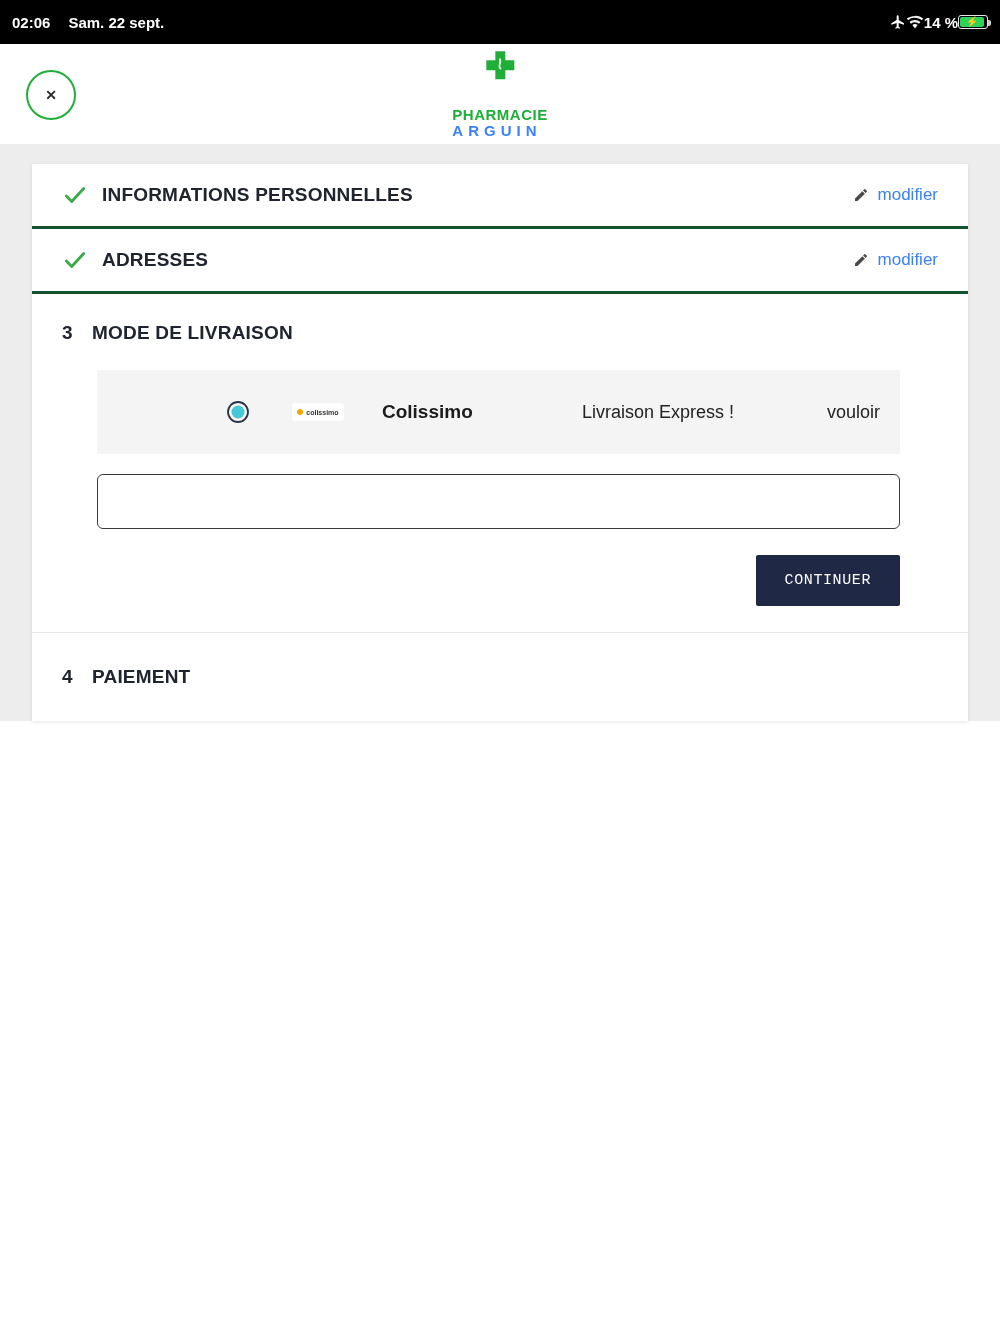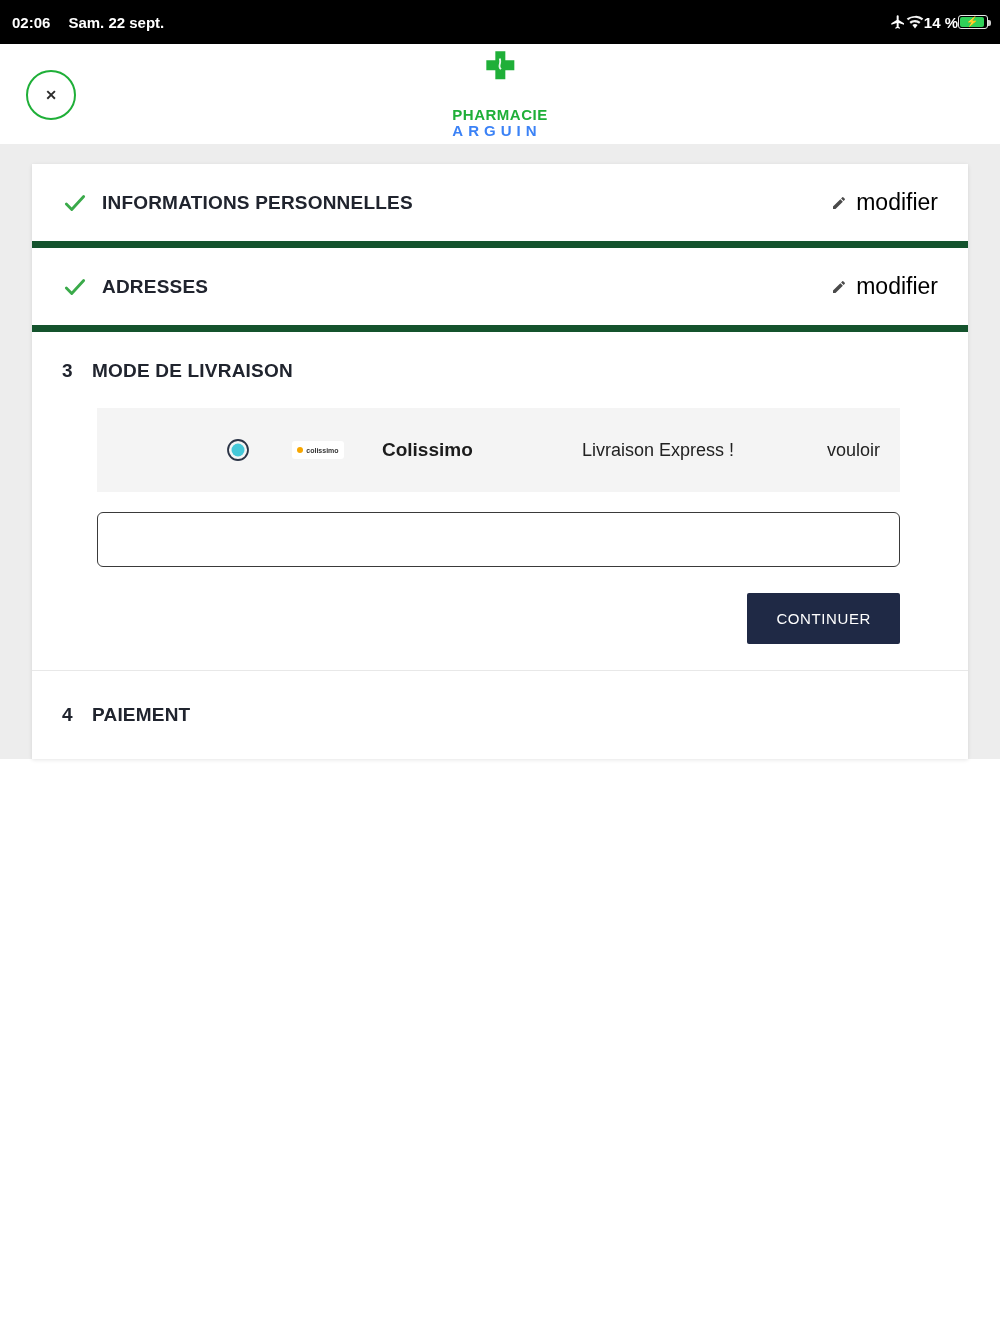--- a/index.html
+++ b/index.html
@@ -45,29 +45,29 @@
   .logo-text { display: flex; flex-direction: column; line-height: 1.05; }
   .logo-text .l1 { color: #1faf38; font-weight: 700; font-size: 15px; letter-spacing: .5px; }
   .logo-text .l2 { color: #3b82f6; font-weight: 700; font-size: 15px; letter-spacing: 5px; }
 
   
   .content { background: #ededed; padding: 20px 32px 0 32px; }
   .card { background: #fff; box-shadow: 0 1px 4px rgba(0,0,0,.10); }
 
   .step-row {
     display: flex; align-items: center;
-    padding: 0 30px; height: 84px;
-    border-bottom: 7px solid #14532d;
+    padding: 0 30px; height: 65px;
+    border-bottom: 3px solid #14532d;
   }
   .step-row .check { width: 26px; height: 26px; margin-right: 14px; flex: 0 0 auto; }
   .step-title { font-size: 19px; font-weight: 700; color: #20242e; letter-spacing: .2px; }
   .step-num { font-size: 19px; font-weight: 700; color: #20242e; width: 14px; margin-right: 16px; }
   .modify {
     margin-left: auto; display: flex; align-items: center; gap: 9px;
-    color: #000000; font-size: 23px; cursor: pointer; background: none; border: none;
+    color: #3b82f6; font-size: 17px; cursor: pointer; background: none; border: none;
     font-family: "Liberation Sans", sans-serif;
   }
   .modify svg { width: 16px; height: 16px; }
 
   .step-open { padding: 28px 30px 26px 30px; border-bottom: 1px solid #e8e8e8; }
   .step-open-header { display: flex; align-items: center; }
 
   .ship-inner { margin-left: 35px; margin-right: 38px; }
 
   .ship-option {
@@ -91,21 +91,21 @@
   }
   .msg-box {
     margin-top: 20px; width: 100%; height: 55px; resize: none;
     border: 1px solid #3a3a3a; border-radius: 6px; font-size: 16px; padding: 10px 12px;
     font-family: "Liberation Sans", sans-serif;
   }
   .btn-row { display: flex; justify-content: flex-end; margin-top: 22px; }
   .continue-btn {
     background: #1f2945; color: #fff; border: none; cursor: pointer;
     font-size: 15px; letter-spacing: .6px; padding: 17px 29px; border-radius: 2px;
-    font-family: Liberation Sans, sans-serif;
+    font-family: Liberation Mono, monospace;
   }
 
   .step-row.last { height: 88px; border-bottom: none; }
 </style>
 </head>
 <body>
 
 <div class="status-bar">
   <div class="sb-left">
     <span>02:06</span>

